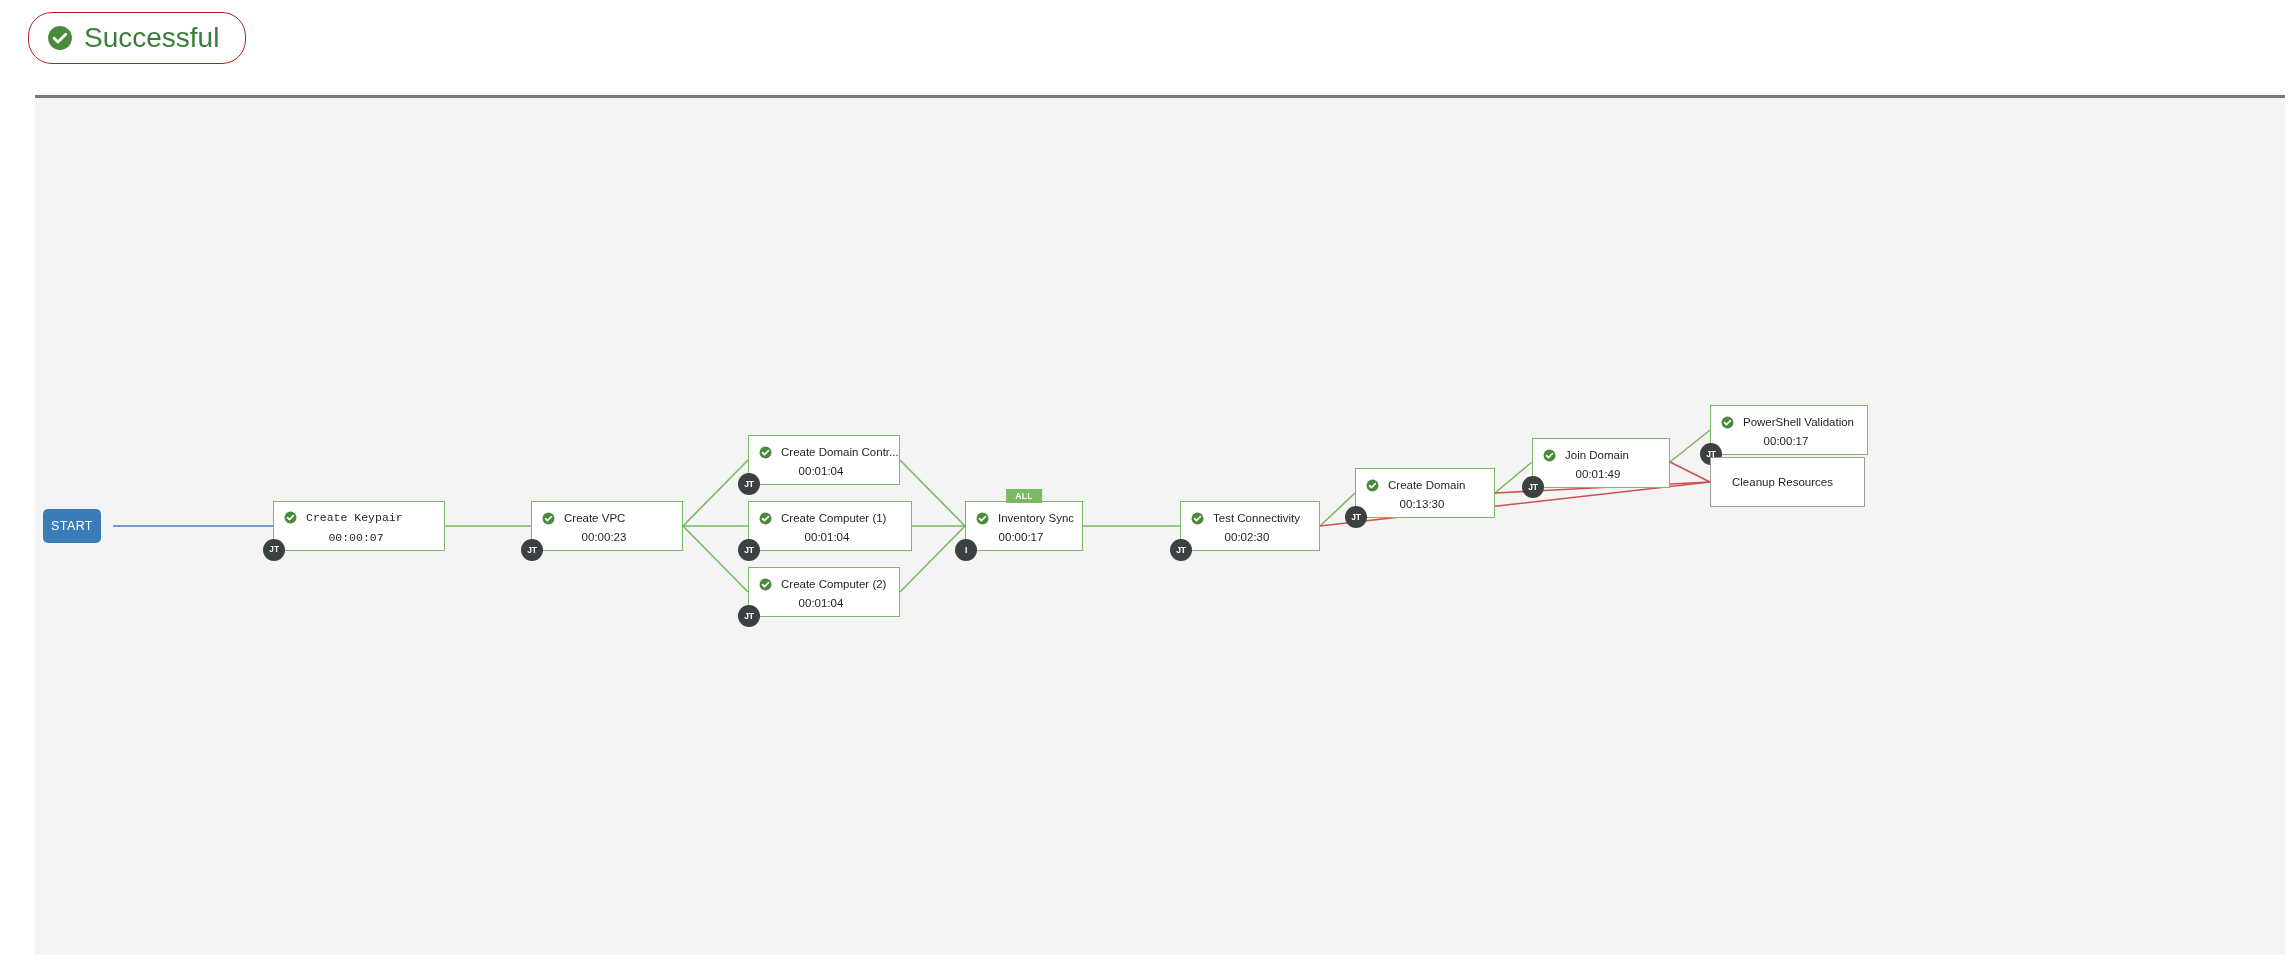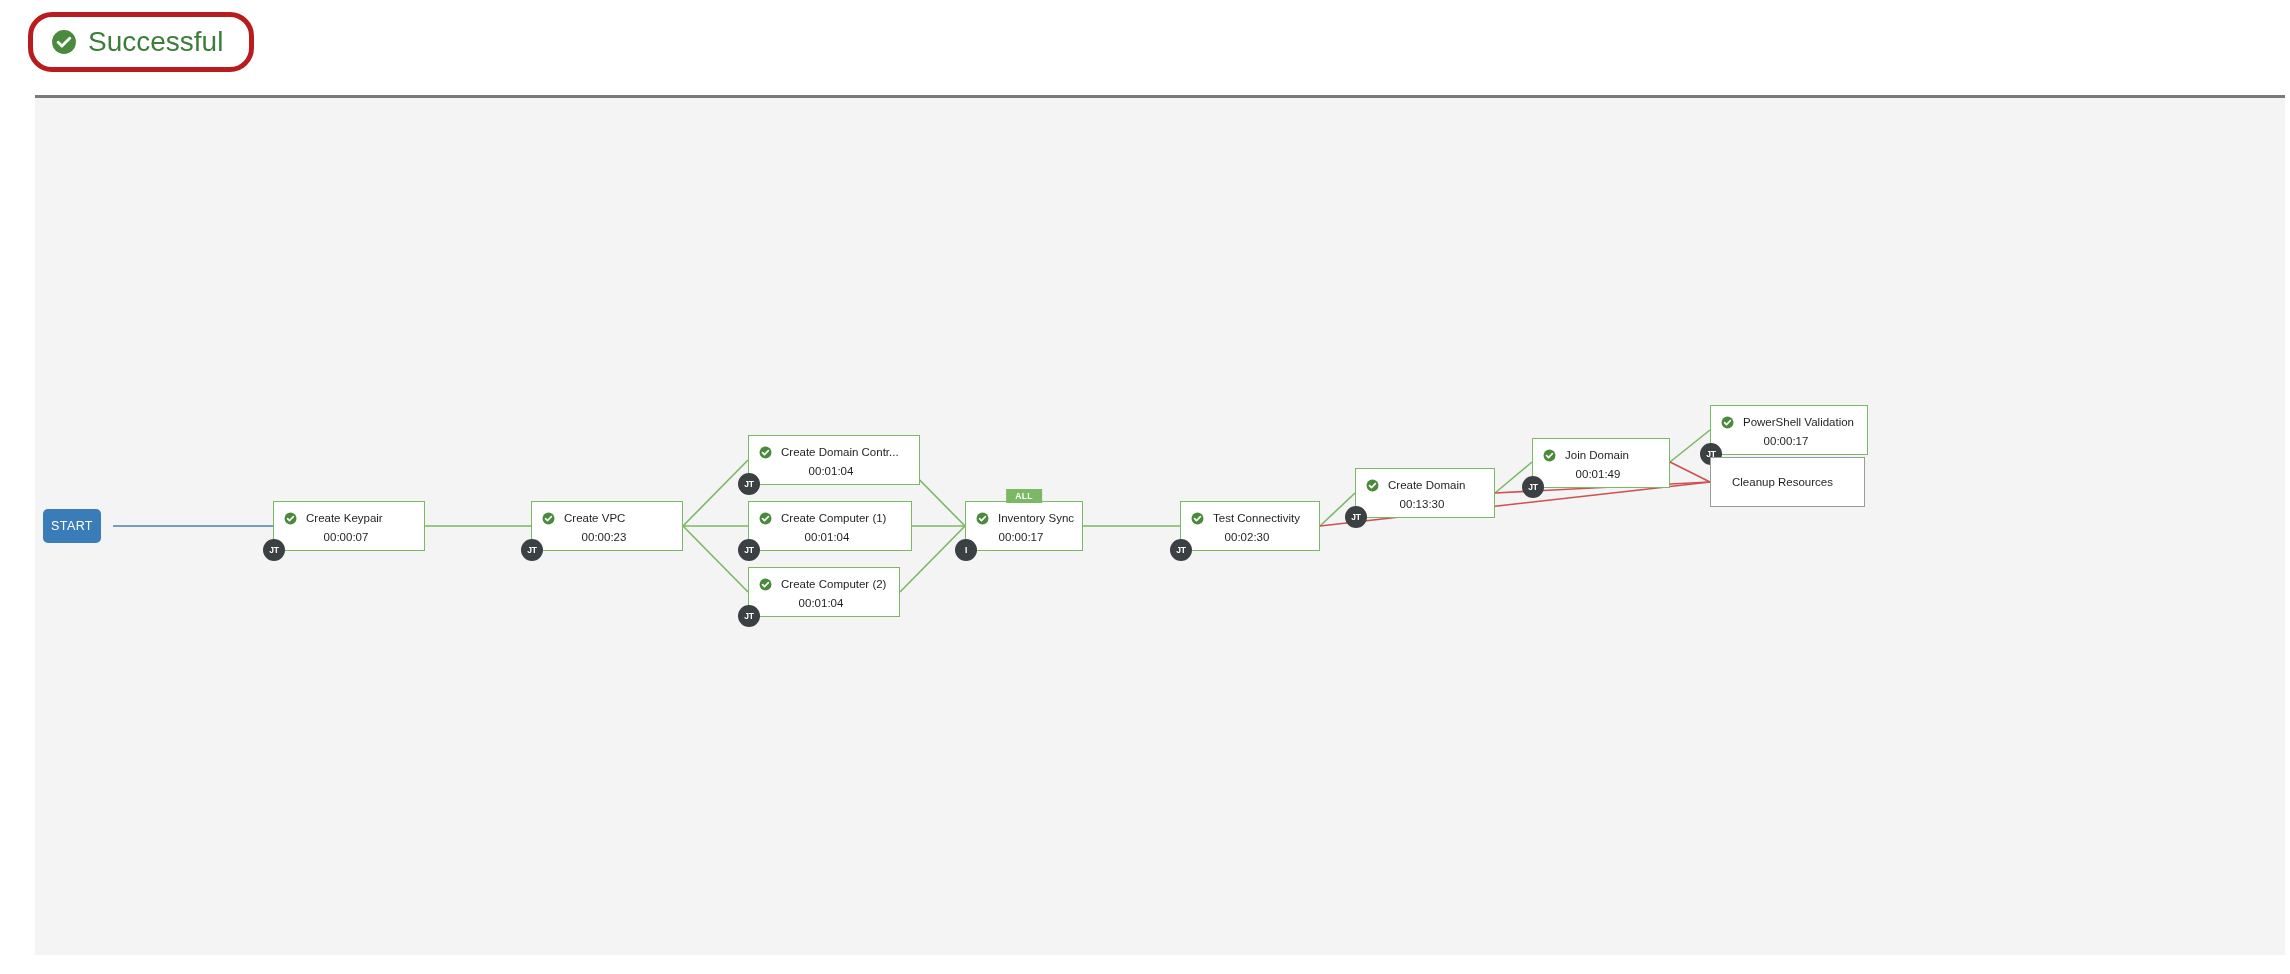--- a/index.html
+++ b/index.html
@@ -31,21 +31,21 @@
     font-size: 39px;
     font-weight: bold;
     color: #161616;
     letter-spacing: -0.3px;
     white-space: nowrap;
   }
   #status-pill {
     display: flex;
     align-items: center;
     gap: 11px;
-    border: 5px solid #b91c1c;
+    border: 1px solid #b91c1c;
     border-radius: 24px;
     padding: 9px 26px 9px 18px;
     background: #ffffff;
   }
   #status-pill .check-ic {
     width: 26px; height: 26px;
     flex: 0 0 26px;
   }
   #status-text {
     font-size: 28px;
@@ -227,21 +227,21 @@
         <path d="M1635 364 L1675 332" stroke="#7ab864"></path>
 
         <path d="M1285 428 L1675 384" stroke="#cf5050"></path>
         <path d="M1460 395 L1675 384" stroke="#cf5050"></path>
         <path d="M1635 364 L1675 384" stroke="#cf5050"></path>
       </g>
     </svg>
 
     <div id="start-node" style="left:8px; top:411px; width:58px; height:34px;">START</div>
 
-    <div class="node" style="left:238px; top:403px; width:152px; height:50px;">
+    <div class="node" style="left:238px; top:403px; width:172px; height:50px;font-family:Liberation Mono, monospace;">
       <div class="node-head">
         <svg class="st-ic" viewBox="0 0 24 24">
           <circle cx="12" cy="12" r="11" fill="#4a8a3c"></circle>
           <path d="M6.6 12.3l3.5 3.5 7.2-7.2" fill="none" stroke="#fff" stroke-width="3" stroke-linecap="round" stroke-linejoin="round"></path>
         </svg>
         <span class="node-name">Create Keypair</span>
       </div>
       <div class="node-time">00:00:07</div>
       <div class="badge">JT</div>
     </div>
@@ -251,21 +251,21 @@
         <svg class="st-ic" viewBox="0 0 24 24">
           <circle cx="12" cy="12" r="11" fill="#4a8a3c"></circle>
           <path d="M6.6 12.3l3.5 3.5 7.2-7.2" fill="none" stroke="#fff" stroke-width="3" stroke-linecap="round" stroke-linejoin="round"></path>
         </svg>
         <span class="node-name">Create VPC</span>
       </div>
       <div class="node-time">00:00:23</div>
       <div class="badge">JT</div>
     </div>
 
-    <div class="node" style="left:713px; top:337px; width:172px; height:50px;">
+    <div class="node" style="left:713px; top:337px; width:152px; height:50px;">
       <div class="node-head">
         <svg class="st-ic" viewBox="0 0 24 24">
           <circle cx="12" cy="12" r="11" fill="#4a8a3c"></circle>
           <path d="M6.6 12.3l3.5 3.5 7.2-7.2" fill="none" stroke="#fff" stroke-width="3" stroke-linecap="round" stroke-linejoin="round"></path>
         </svg>
         <span class="node-name">Create Domain Contr...</span>
       </div>
       <div class="node-time">00:01:04</div>
       <div class="badge">JT</div>
     </div>

